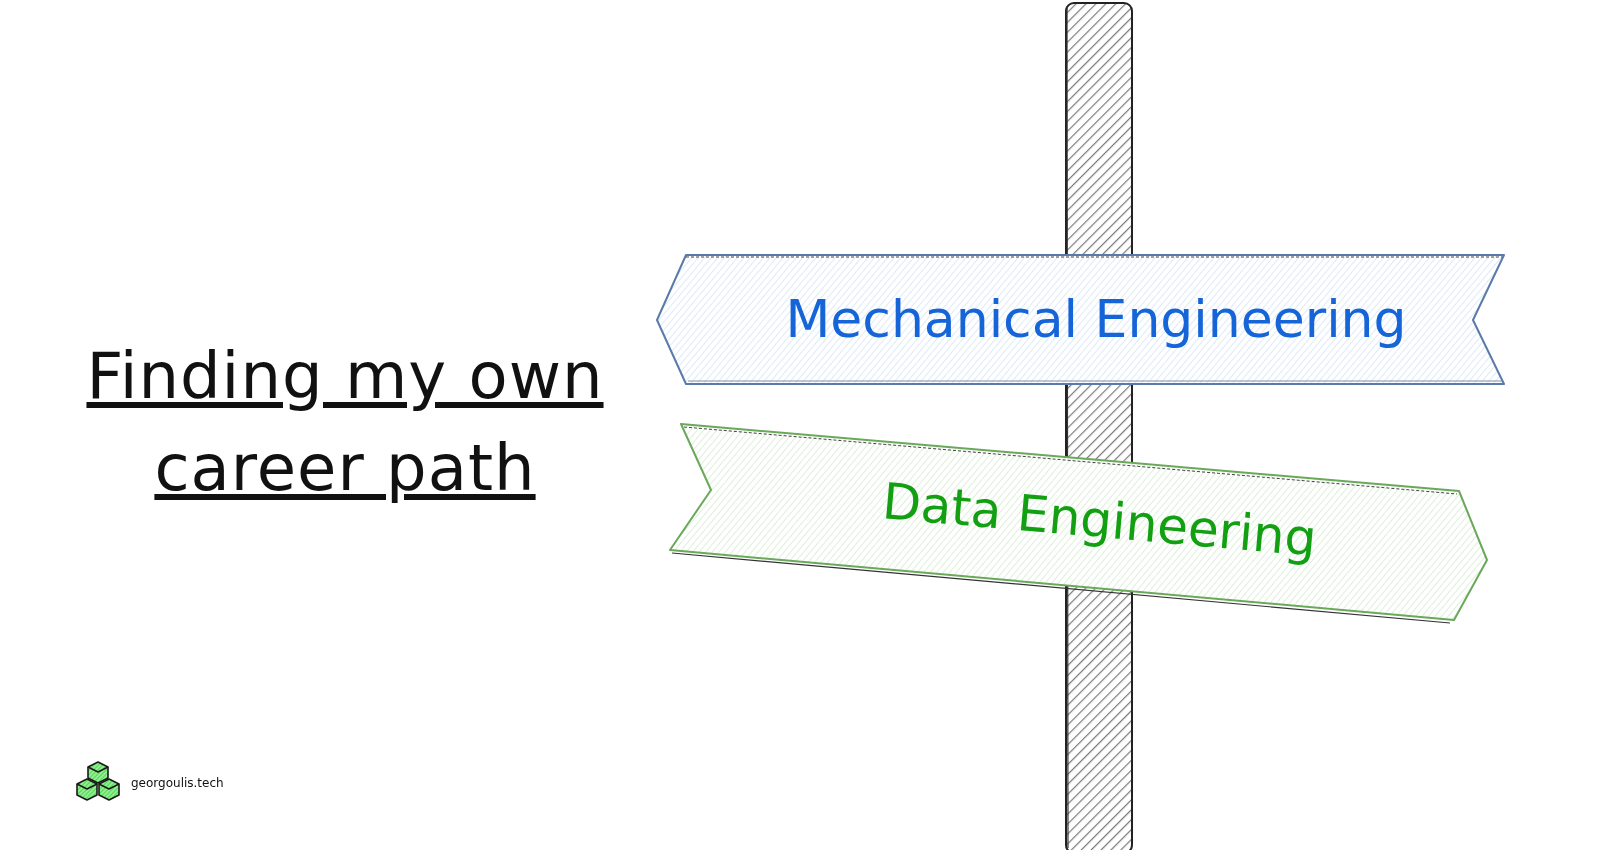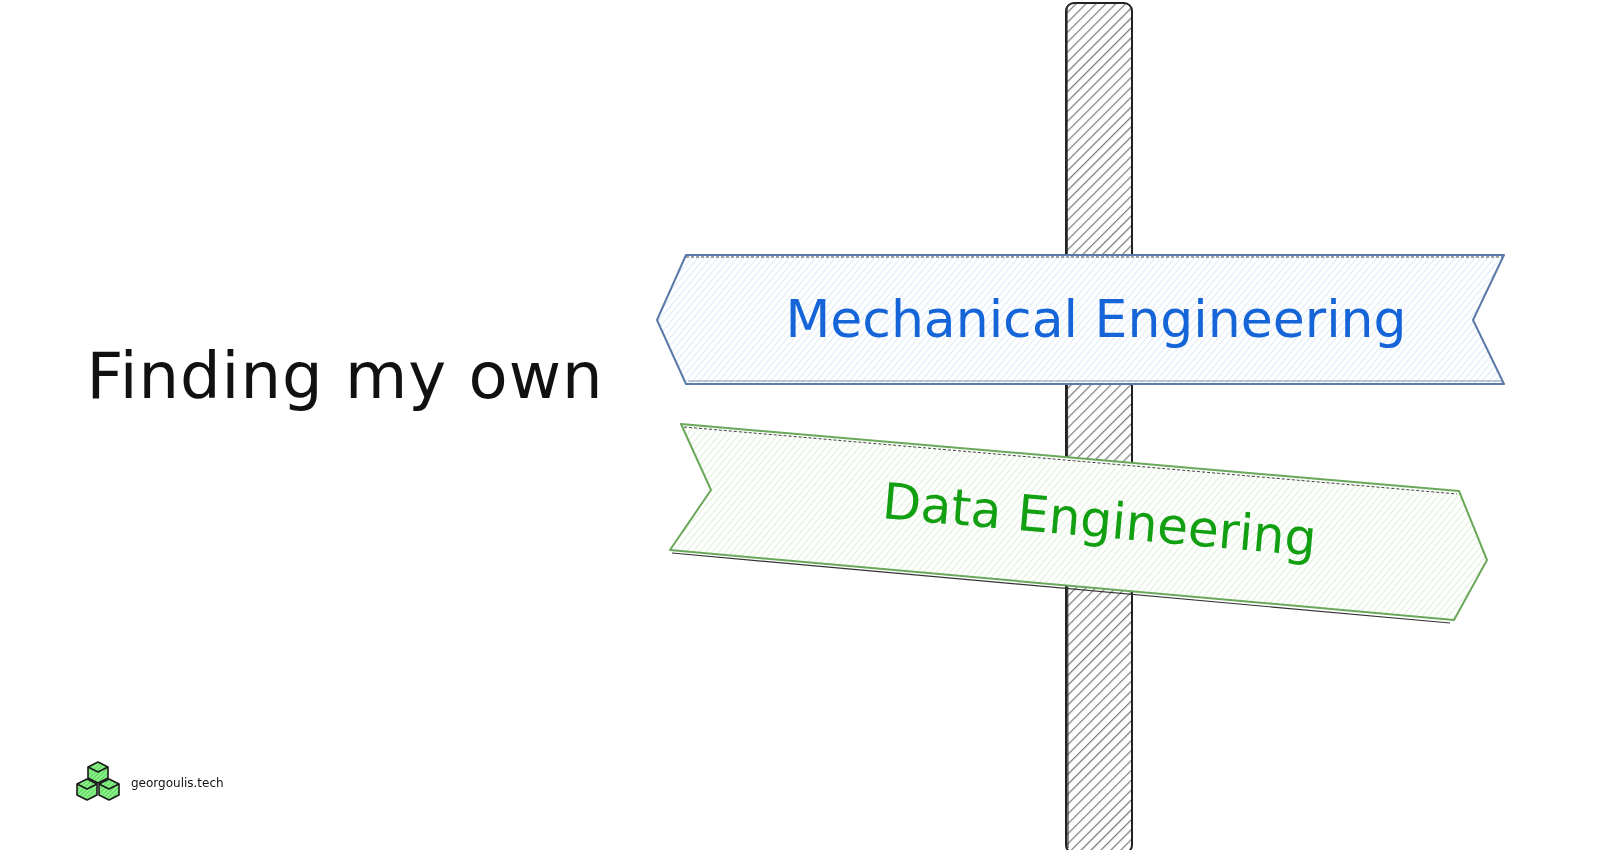--- a/index.html
+++ b/index.html
@@ -1,19 +1,19 @@
 <!DOCTYPE html>
 <html><head>
 <meta charset="utf-8">
 <style>
   html, body { margin:0; padding:0; background:#ffffff; }
   body { width:1610px; height:850px; position:relative; overflow:hidden; font-family:"DejaVu Sans", sans-serif; }
   .scene { position:absolute; left:0; top:0; width:1610px; height:736px; }
   .title { position:absolute; left:40px; top:330px; width:610px; text-align:center; color:#111; font-family:"DejaVu Sans", sans-serif; font-size:64px; line-height:92px; letter-spacing:1px; }
-  .title span { display:block; }
+  .title span { display:block;text-decoration:underline; }
   .brand { position:absolute; left:73px; top:760px; display:flex; align-items:center; gap:8px; }
   .brand-text { font-family:"DejaVu Sans", sans-serif; font-size:12px; color:#111; }
   .sign-label { font-family:"DejaVu Sans", sans-serif; }
 </style>
 </head>
 <body>
 
 <div class="scene">
   <svg width="1610" height="850" viewBox="0 0 1610 850" xmlns="http://www.w3.org/2000/svg">
     <defs>
@@ -51,20 +51,21 @@
       <polygon points="681,424 1459,491 1487,560 1454,620 670,550 711,490" fill="url(#greenHatch)" stroke="#6aa85a" stroke-width="2" stroke-linejoin="round"></polygon>
       <polyline points="684,427 1457,494" stroke="#444" stroke-width="1" stroke-dasharray="3,2" fill="none"></polyline>
       <polyline points="672,553 1450,623" stroke="#333" stroke-width="1.2" fill="none"></polyline>
       <text x="0" y="0" text-anchor="middle" font-family="DejaVu Sans, sans-serif" font-size="50" fill="#12a012" transform="translate(1098,537) rotate(5)" class="sign-label">Data Engineering</text>
     </g>
   </svg>
 </div>
 
 <div class="title">
   <span>Finding my own</span>
+  <span>career path</span>
 </div>
 
 <div class="brand">
   <span>
     <svg width="50" height="42" viewBox="0 0 50 42">
       <g stroke="#1a1a1a" stroke-width="1.6" stroke-linejoin="round">
         <polygon points="25,2 35,7 35,18 25,23 15,18 15,7" fill="url(#cubeHatch)"></polygon>
         <polyline points="15,7 25,12 35,7 M25,12 25,23" fill="none"></polyline>
         <polygon points="14,19 24,24 24,35 14,40 4,35 4,24" fill="url(#cubeHatch)"></polygon>
         <polyline points="4,24 14,29 24,24 M14,29 14,40" fill="none"></polyline>

